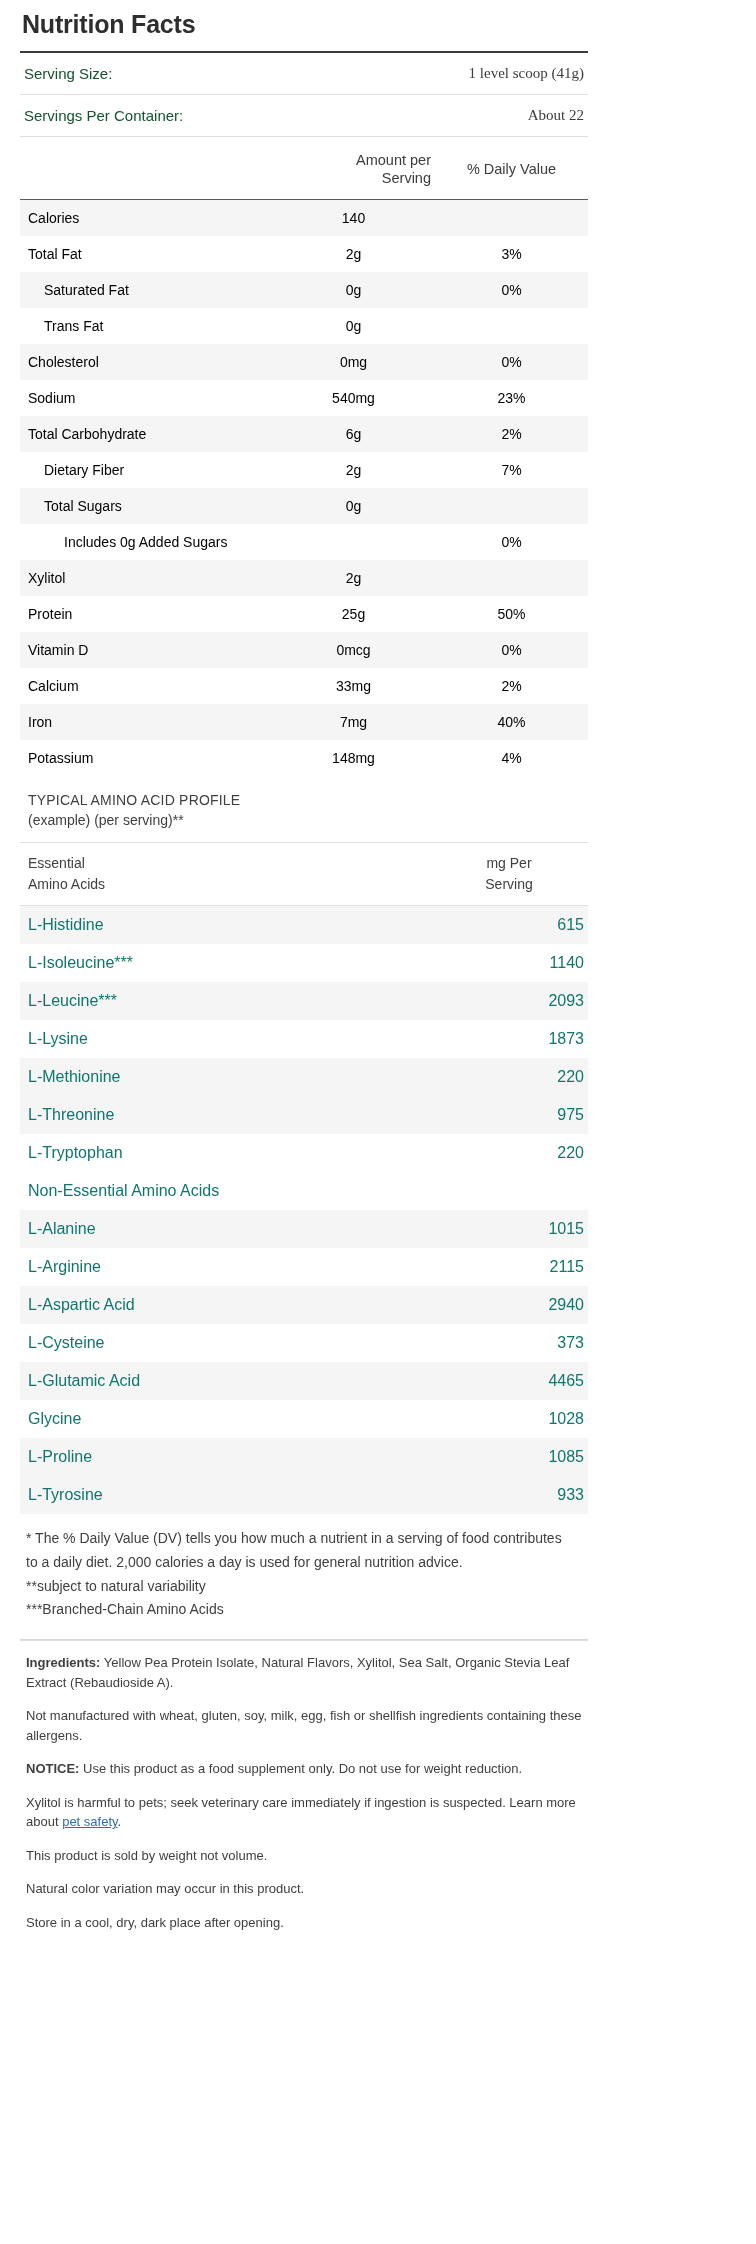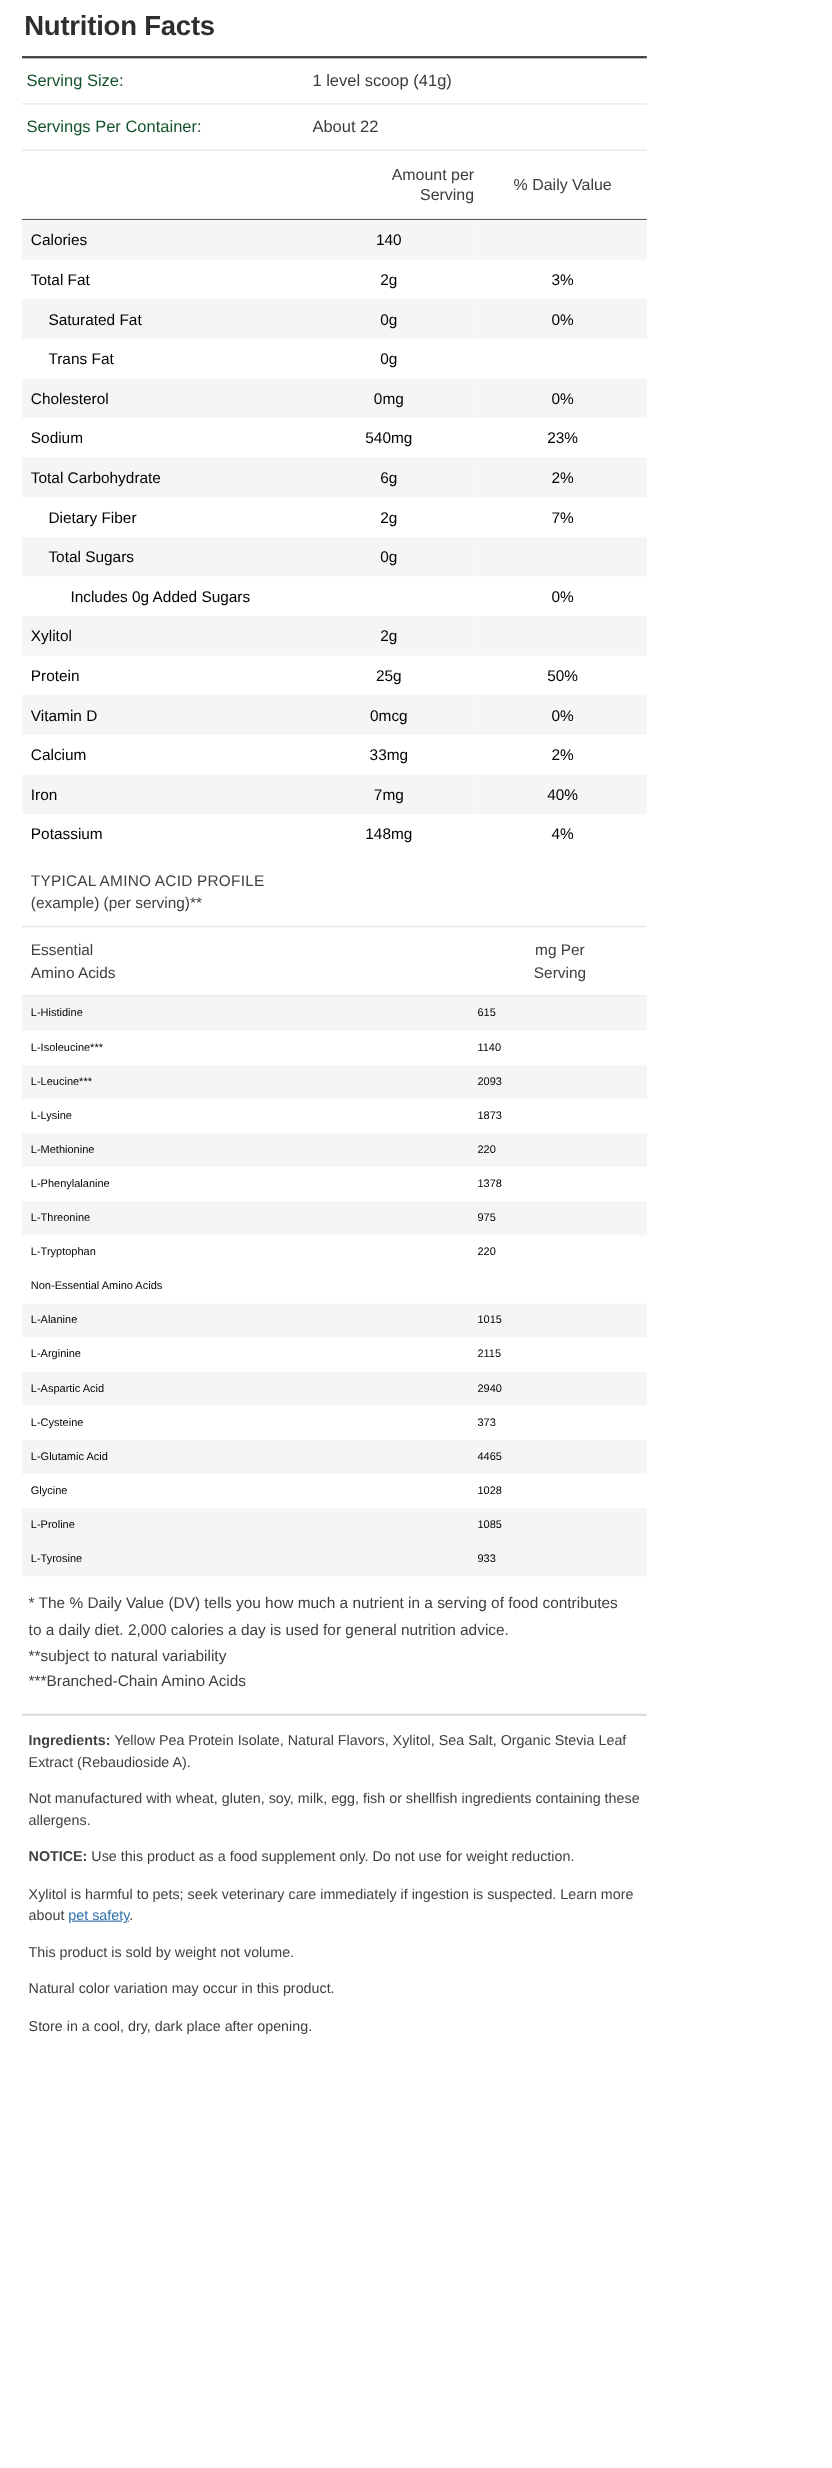--- a/index.html
+++ b/index.html
@@ -46,22 +46,23 @@
     padding: 0;
     vertical-align: middle;
     font-weight: normal;
     text-align: left;
   }
   .serving-row td {
     padding: 12px 4px 12px 4px;
     font-size: 15px;
   }
   .serving-row td.val {
-    text-align: left;
+    text-align: right;
     width: 300px;
+    font-family: Liberation Serif, serif;
   }
   .serving-label { color: #14532d; }
 
   
   .colhead td {
     padding: 14px 4px 12px 4px;
     font-size: 14.5px;
     color: #3c3c3c;
     line-height: 1.25;
   }
@@ -95,25 +96,25 @@
   .amino-colhead td {
     padding: 10px 4px 10px 4px;
     font-size: 14px;
     line-height: 1.5;
     color: #3f3f3f;
   }
   .amino-colhead td.c1 { padding-left: 8px; }
   .amino-colhead td.c2 { text-align: center; width: 150px; }
   .amino-row td {
     padding: 10px 4px 10px 4px;
-    font-size: 10px;
-    color: #000000;
+    font-size: 16px;
+    color: #0f766e;
   }
   .amino-row td.c1 { padding-left: 8px; }
-  .amino-row td.c2 { text-align: left; width: 150px; }
+  .amino-row td.c2 { text-align: right; width: 150px; }
   .amino-row.alt { background: #f5f5f5; }
 
   
   .footnotes {
     padding: 14px 6px 12px 6px;
     font-size: 14px;
     line-height: 1.55;
     color: #3f3f3f;
   }
   .footnotes div { margin: 0 0 2px 0; }
@@ -298,24 +299,20 @@
           <td class="c1">L-Leucine***</td>
           <td class="c2">2093</td>
         </tr>
         <tr class="amino-row">
           <td class="c1">L-Lysine</td>
           <td class="c2">1873</td>
         </tr>
         <tr class="amino-row alt">
           <td class="c1">L-Methionine</td>
           <td class="c2">220</td>
-        </tr>
-        <tr class="amino-row">
-          <td class="c1">L-Phenylalanine</td>
-          <td class="c2">1378</td>
         </tr>
         <tr class="amino-row alt">
           <td class="c1">L-Threonine</td>
           <td class="c2">975</td>
         </tr>
         <tr class="amino-row">
           <td class="c1">L-Tryptophan</td>
           <td class="c2">220</td>
         </tr>
         <tr class="amino-row">

